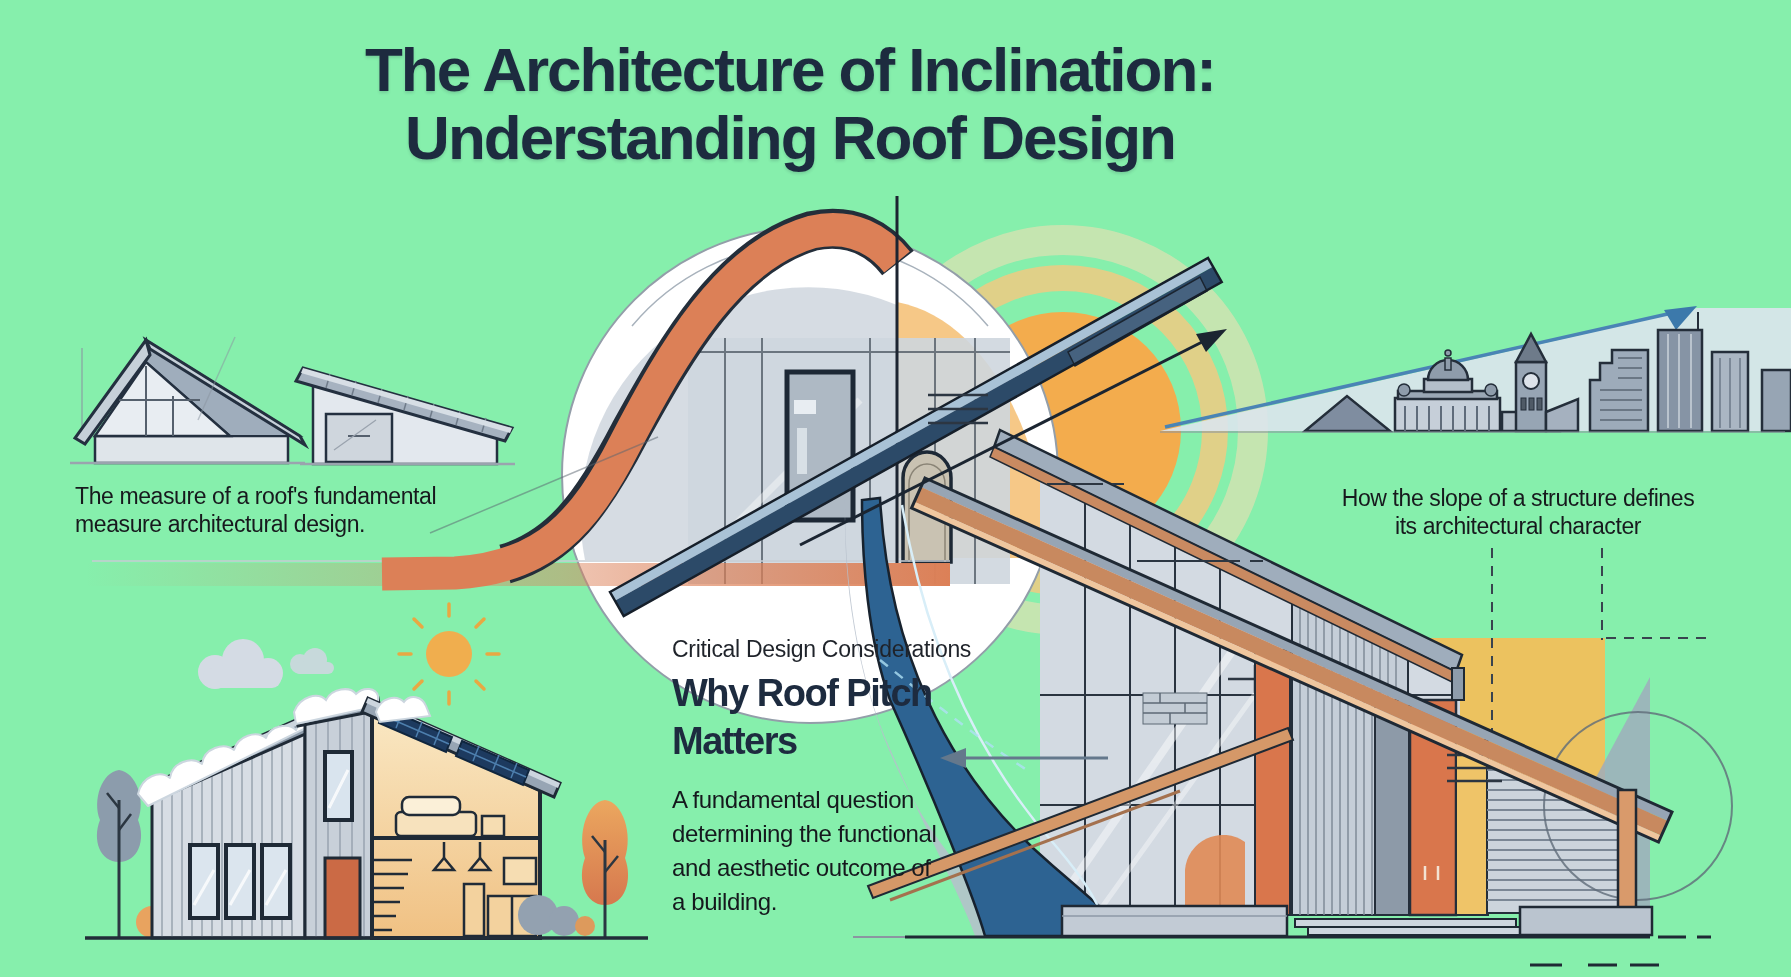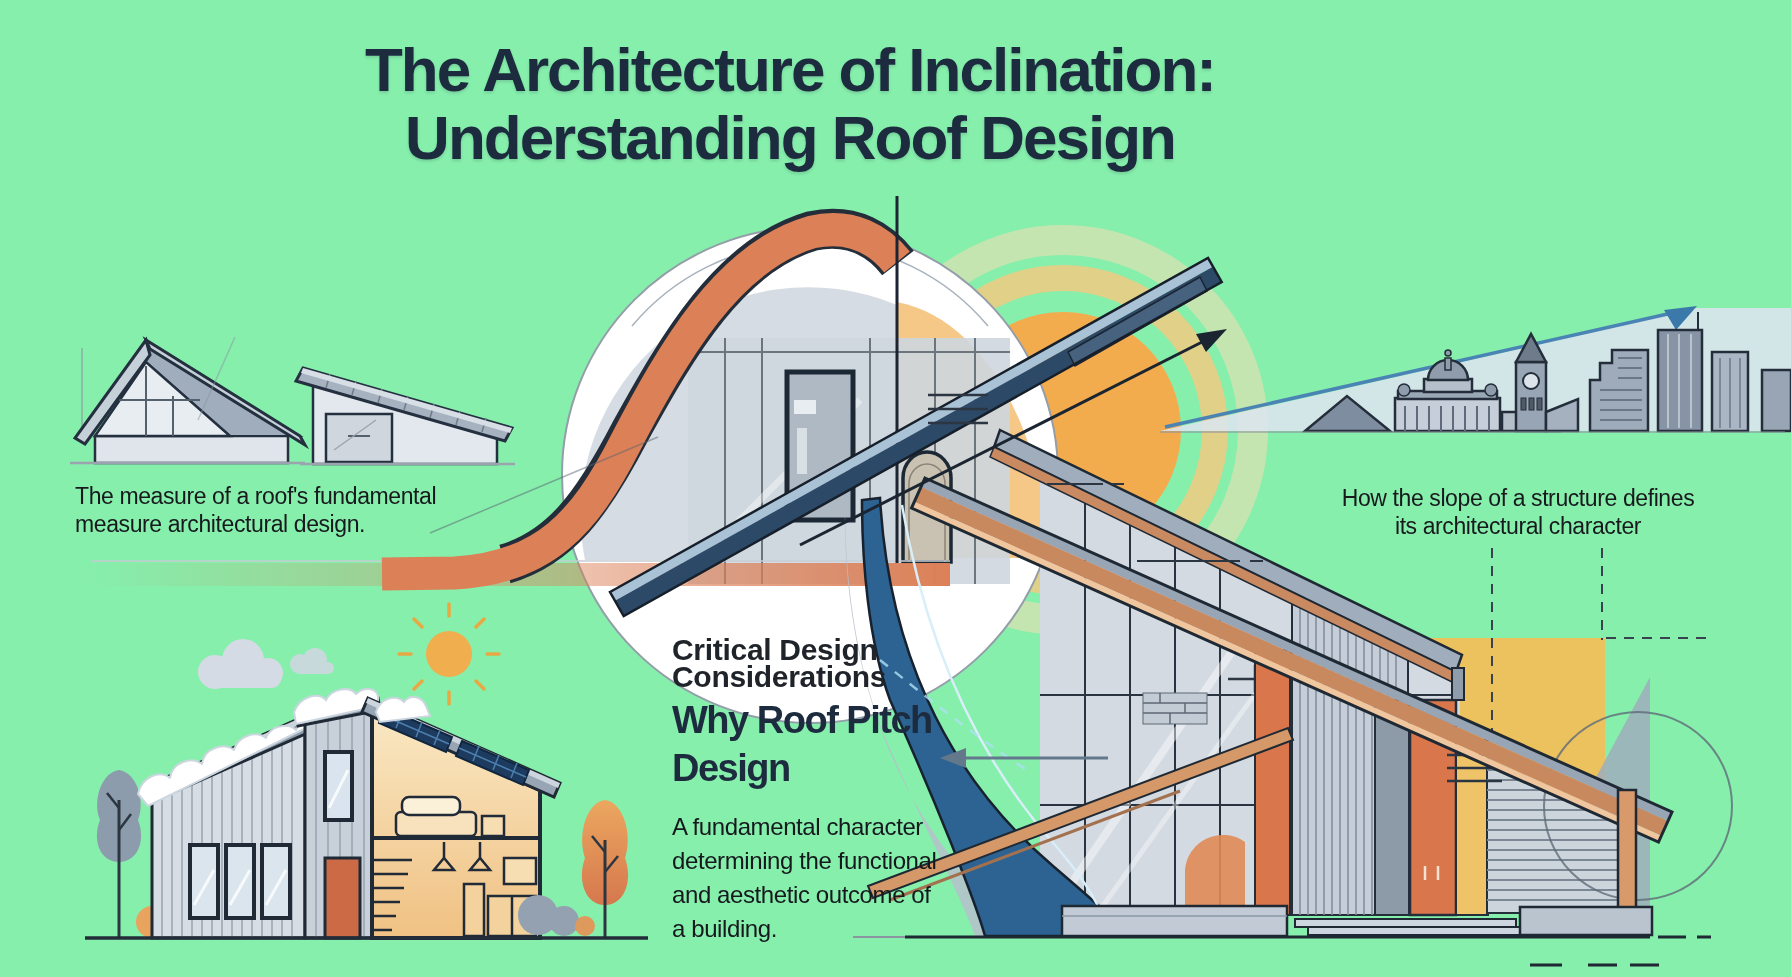--- a/index.html
+++ b/index.html
@@ -13,21 +13,21 @@
     color:#1d2b3f;font-weight:700;font-size:62px;line-height:68px;letter-spacing:-2px;
     text-shadow:0 2px 3px rgba(29,43,63,.16);
   }
   .caption{
     position:absolute;color:#17191d;font-size:23px;line-height:28px;
     letter-spacing:-0.4px;font-weight:500;
   }
   .caption-left{left:75px;top:482px;width:400px;}
   .caption-right{left:1293px;top:484px;width:450px;text-align:center;}
   .why-block{position:absolute;left:672px;top:636px;width:330px;}
-  .why-eyebrow{color:#1f232a;font-size:30px;line-height:27px;letter-spacing:-0.3px;font-weight:700;}
+  .why-eyebrow{color:#1f232a;font-size:23px;line-height:27px;letter-spacing:-0.3px;font-weight:400;}
   .why-heading{margin:6px 0 0 0;color:#1d2b3f;font-weight:700;font-size:38px;line-height:48px;letter-spacing:-1.5px;}
   .why-body{margin:18px 0 0 0;color:#15181d;font-size:24px;line-height:34px;letter-spacing:-0.4px;}
 </style>
 </head>
 <body>
 
 <div class="canvas">
 
   <svg style="left:0;top:0;width:1791px;height:977px" viewBox="0 0 1791 977">
     <defs>
@@ -536,23 +536,23 @@
 
   <div class="caption caption-right">
     <div>How the slope of a structure defines</div>
     <div>its architectural character</div>
   </div>
 
   <div class="why-block">
     <div class="why-eyebrow">Critical Design Considerations</div>
     <div class="why-heading">
       <div>Why Roof Pitch</div>
-      <div>Design</div>
+      <div>Matters</div>
     </div>
     <div class="why-body">
-      <div>A fundamental character</div>
+      <div>A fundamental question</div>
       <div>determining the functional</div>
       <div>and aesthetic outcome of</div>
       <div>a building.</div>
     </div>
   </div>
 
 </div>
 
 </body></html>

